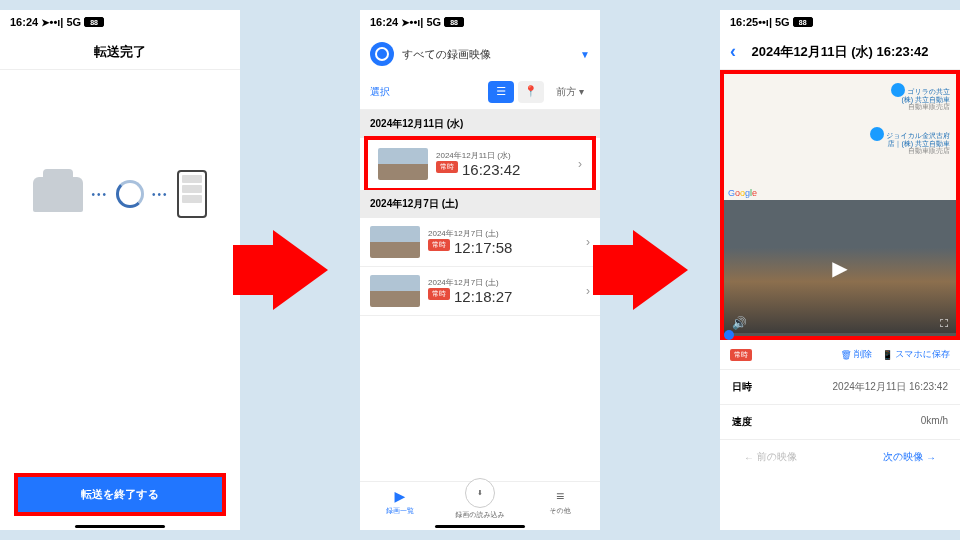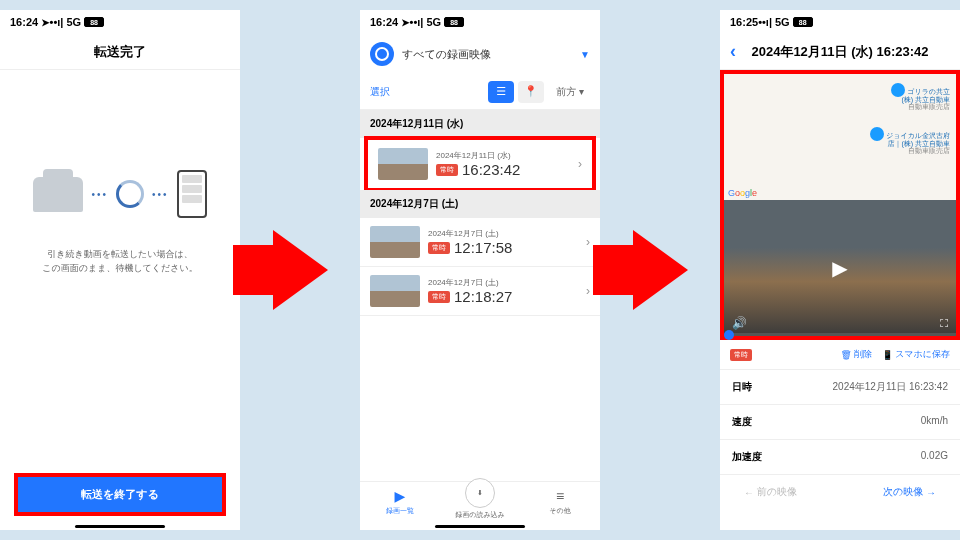--- a/index.html
+++ b/index.html
@@ -43,21 +43,21 @@
 .seg{display:flex;gap:4px}
 .seg-btn{width:26px;height:22px;border-radius:4px;display:flex;align-items:center;justify-content:center;font-size:11px}
 .seg-on{background:#2176ff;color:#fff}
 .seg-off{background:#f0f0f0;color:#2176ff}
 .dir-btn{font-size:10px;color:#666;padding:2px 6px}
 .date-hdr{background:#ececec;padding:7px 10px;font-size:10px;font-weight:600}
 .rec-item{display:flex;align-items:center;padding:8px 10px;gap:8px;border-bottom:1px solid #eee;background:#fff}
 .rec-thumb{width:50px;height:32px;background:linear-gradient(#b0c4d4 50%,#9a8570 50%);border-radius:2px}
 .rec-info{flex:1}
 .rec-date{font-size:8px;color:#666}
-.rec-time{font-size:15px;color:#333;display:flex;align-items:center;gap:4px}
+.rec-time{font-size:15px;color:#333;display:flex;align-items:flex-start;gap:4px}
 .badge{background:#e74c3c;color:#fff;font-size:7px;padding:1px 4px;border-radius:2px}
 .chev{color:#999;font-size:12px}
 .rec-hl{border:4px solid #ff0000;margin:-2px 4px}
 .s2-tabs{position:absolute;bottom:10px;left:0;right:0;display:flex;border-top:1px solid #eee;padding-top:6px}
 .tab{flex:1;display:flex;flex-direction:column;align-items:center;gap:2px;font-size:7px;color:#666}
 .tab.active{color:#2176ff}
 .tab-ico{font-size:14px}
 .dl-ico{width:30px;height:30px;border-radius:50%;border:1px solid #ccc;display:flex;align-items:center;justify-content:center;margin-top:-10px;background:#fff}
 
 
@@ -103,24 +103,20 @@
       <div class="car-ico"></div>
       <span class="dots">•••</span>
       <div class="refresh-ico"></div>
       <span class="dots">•••</span>
       <div class="phone-ico">
           <div class="ph-row"></div>
           <div class="ph-row"></div>
           <div class="ph-row"></div>
         </div>
     </div>
-    <div class="s1-sub">
-      <div>引き続き動画を転送したい場合は、</div>
-        <div>この画面のまま、待機してください。</div>
-    </div>
   </div>
   <div class="s1-btn-wrap">
     <div class="s1-btn">転送を終了する</div>
   </div>
   <div class="homebar"></div>
 </div>
 
 <div class="gap">
     <div class="arrow"></div>
   </div>
@@ -247,22 +243,18 @@
   </div>
   <div class="s3-table" id="s3-rows">
       <div class="s3-row">
         <span class="s3-k">日時</span>
         <span class="s3-v">2024年12月11日 16:23:42</span>
       </div>
       <div class="s3-row">
         <span class="s3-k">速度</span>
         <span class="s3-v">0km/h</span>
       </div>
-      <div class="s3-row">
-        <span class="s3-k">加速度</span>
-        <span class="s3-v">0.02G</span>
-      </div>
     </div>
   <div class="s3-nav">
     <div class="nav-prev">← 前の映像</div>
     <div class="nav-next">次の映像 →</div>
   </div>
 </div>
 
 </body></html>

